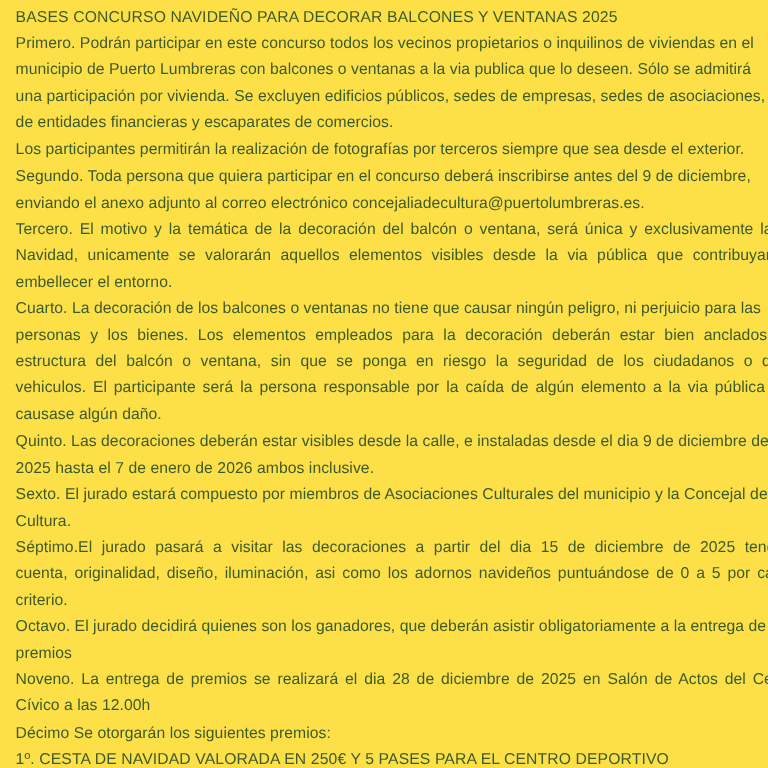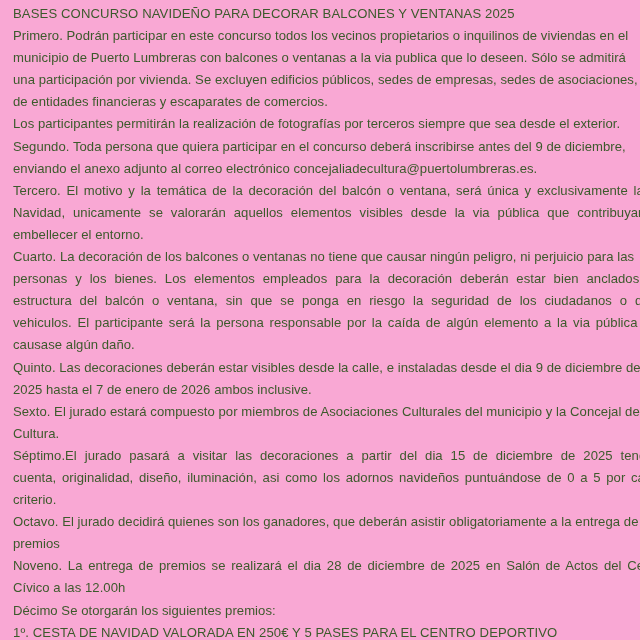--- a/index.html
+++ b/index.html
@@ -13,21 +13,21 @@
   }
 
   body {
     font-family: "Liberation Sans", sans-serif;
   }
 
   #document-page {
     position: relative;
     width: 640px;
     height: 640px;
-    background: #f9a8d4;
+    background: #fde047;
     overflow: hidden;
     box-sizing: border-box;
   }
 
   
   #document-body {
     position: absolute;
     left: 13px;
     top: 3px;
     width: 712px;            

